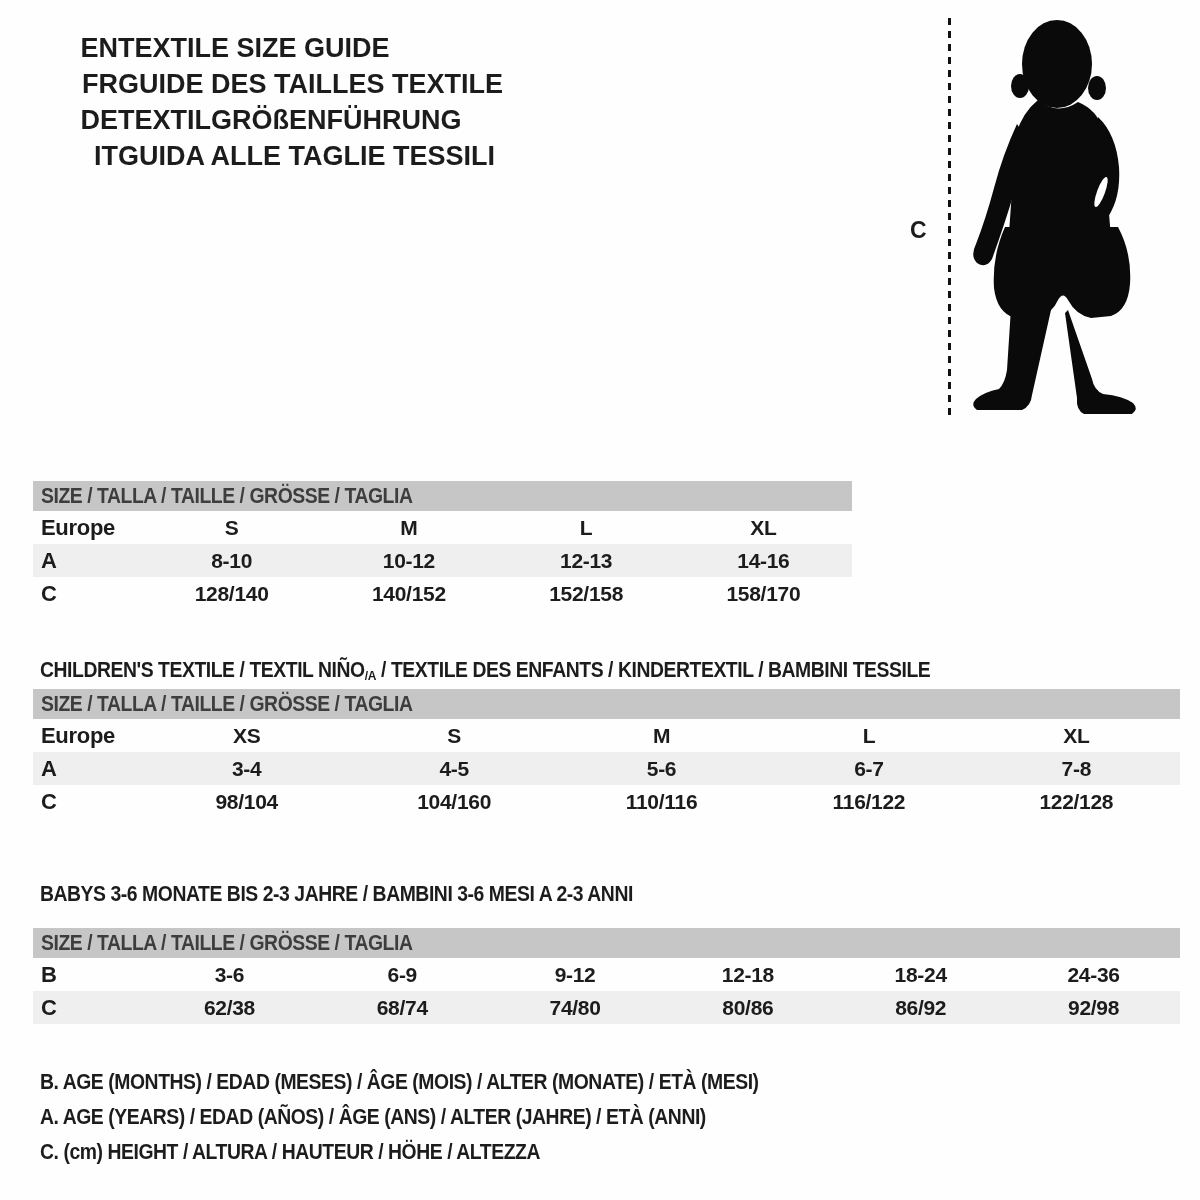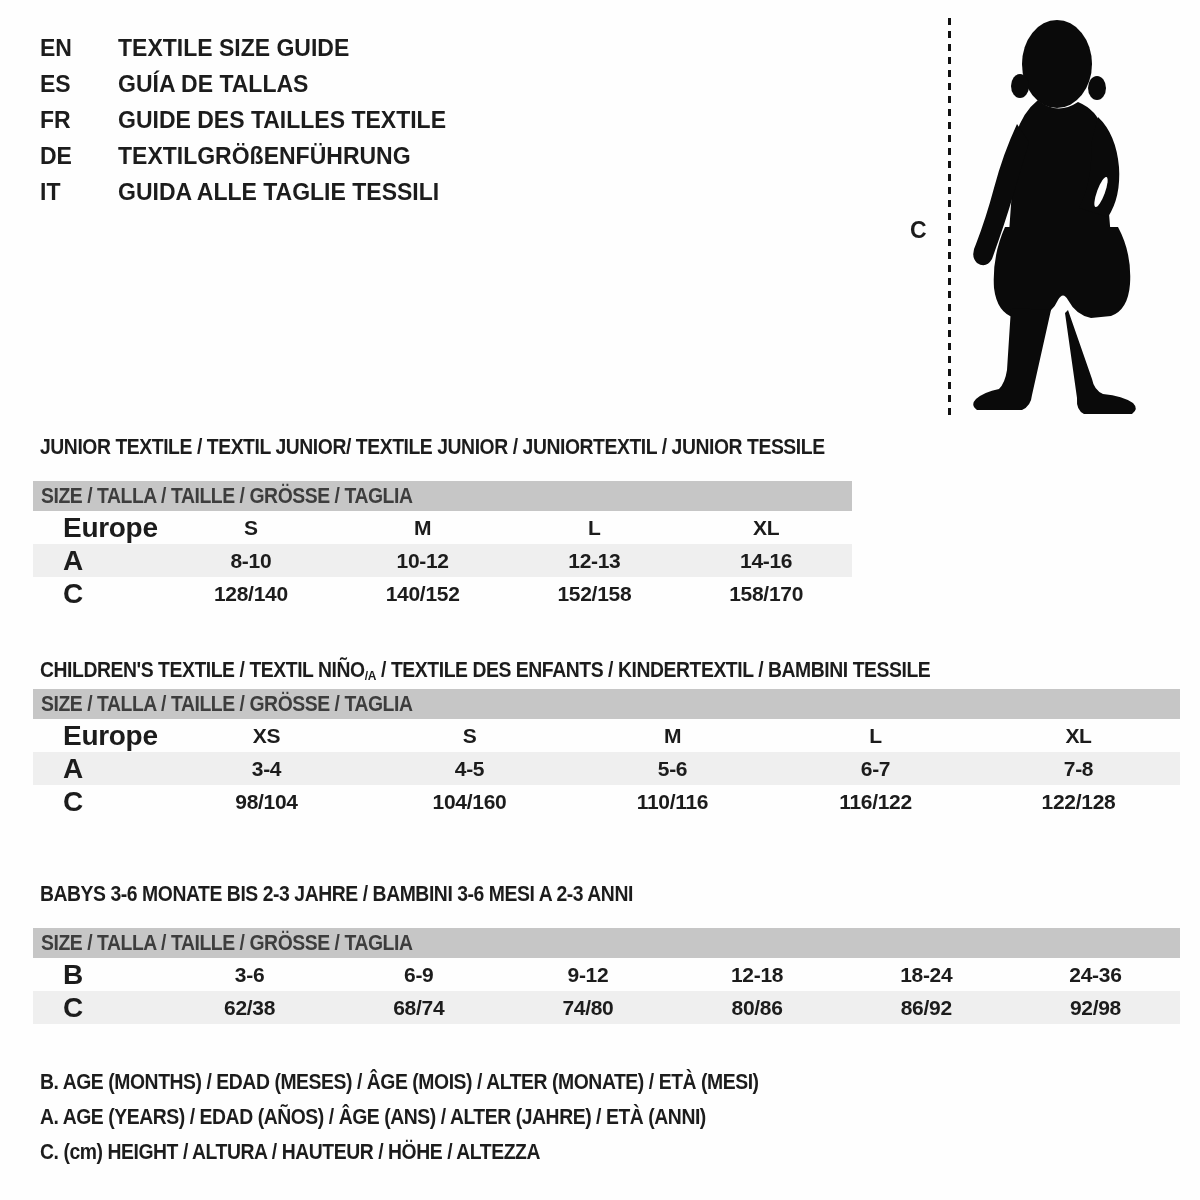--- a/index.html
+++ b/index.html
@@ -16,21 +16,21 @@
     background:var(--page-bg);
     font-family:"Liberation Sans","DejaVu Sans",sans-serif;
     font-weight:700; color:var(--ink);
     overflow:hidden;
   }
   .cond{
     display:inline-block; transform:scaleX(0.88); transform-origin:0 50%;
     white-space:nowrap; letter-spacing:-0.5px;
   }
   
-  .lang-list{position:absolute; left:40px; top:30px; font-size:23px; line-height:36px;}
+  .lang-list{position:absolute; left:40px; top:30px; font-size:27px; line-height:36px;text-align:right;}
   .lang-row{display:flex;}
   .lang-code{width:78px; flex:0 0 78px;}
   
   .dash-line{
     position:absolute; left:948px; top:18px; width:3px; height:398px;
     background:repeating-linear-gradient(to bottom,#111 0 7px,transparent 7px 13px);
   }
   .c-label{position:absolute; left:910px; top:217px; font-size:23px;}
   .silhouette{position:absolute; left:965px; top:12px; width:180px; height:408px;}
   
@@ -39,38 +39,34 @@
   .size-table{position:absolute;}
   .thead{
     height:30px; background:var(--hdr-bg); color:var(--hdr-text);
     display:flex; align-items:center; padding-left:8px; box-sizing:border-box;
     font-size:22px;
     text-align:right;
   }
   .trow{display:flex; align-items:center; height:33px;}
   .trow.alt{background:var(--alt-bg);}
   .tlabel{flex:0 0 110px; width:110px; padding-left:8px; box-sizing:border-box;
-          font-size:28px; letter-spacing:-0.3px;margin-left:22px;}
+          font-size:22px; letter-spacing:-0.3px;}
   .tcell{flex:1 1 0; text-align:center; font-size:21px; letter-spacing:-0.3px;}
   
   .legend{position:absolute; left:40px; top:1064px; font-size:22px; line-height:35px;}
 </style>
 </head>
 <body>
 
 <div class="page">
 
   <div class="lang-list">
     <div class="lang-row">
       <span class="lang-code">EN</span>
       <span class="lang-title">TEXTILE SIZE GUIDE</span>
-    </div>
-    <div class="lang-row">
-      <span class="lang-code">ES</span>
-      <span class="lang-title">GUÍA DE TALLAS</span>
     </div>
     <div class="lang-row">
       <span class="lang-code">FR</span>
       <span class="lang-title">GUIDE DES TAILLES TEXTILE</span>
     </div>
     <div class="lang-row">
       <span class="lang-code">DE</span>
       <span class="lang-title">TEXTILGRÖßENFÜHRUNG</span>
     </div>
     <div class="lang-row">
@@ -89,23 +85,20 @@
       <path d="M 73 88 Q 58 100 51 122 L 43 235 Q 41 252 47 262 L 142 262 Q 150 246 146 226 L 137 116 Q 132 98 113 90 Q 92 104 73 88 Z"></path>
       <path d="M 52 112 Q 38 142 29 176 Q 21 206 11 232 Q 5 244 12 251 Q 21 257 27 247 Q 39 214 48 184 Q 57 154 64 130 Z"></path>
       <path d="M 133 105 Q 151 122 154 155 Q 156 185 143 205 L 114 196 Q 128 168 126 132 Z"></path>
       <path d="M 40 215 Q 27 244 29 276 Q 32 301 50 306 L 72 306 Q 87 302 93 288 Q 98 279 103 288 Q 111 303 126 306 L 146 304 Q 163 298 165 272 Q 167 241 153 215 Z"></path>
       <path d="M 46 296 L 42 358 Q 40 371 34 377 Q 19 380 11 387 Q 5 393 12 398 L 57 398 Q 66 394 67 383 L 86 298 Z"></path>
       <path d="M 103 298 L 127 367 Q 129 378 138 382 Q 158 384 168 391 Q 174 397 167 402 L 119 402 Q 111 398 112 386 L 100 301 Z"></path>
     </g>
     <ellipse cx="136" cy="180" rx="4" ry="16" fill="#ffffff" transform="rotate(20 136 180)"></ellipse>
   </svg>
 
-  <div class="sec-title" style="left:40px; top:435px;">
-    <span class="cond"><span>JUNIOR TEXTILE / TEXTIL JUNIOR/ TEXTILE JUNIOR / JUNIORTEXTIL / JUNIOR TESSILE</span><span class="sub-a"></span><span></span></span>
-  </div>
   <div class="size-table" style="left:33px; top:481px; width:819px;">
     <div class="thead">
       <span class="cond">SIZE / TALLA / TAILLE / GRÖSSE / TAGLIA</span>
     </div>
     <div class="trow">
       <span class="tlabel">Europe</span>
       <span class="tcell">S</span>
       <span class="tcell">M</span>
       <span class="tcell">L</span>
       <span class="tcell">XL</span>

